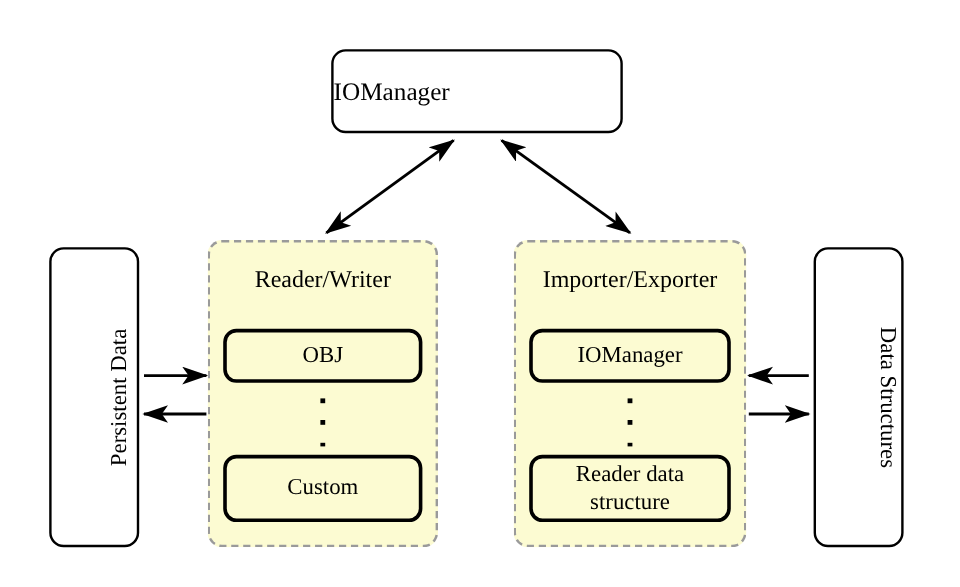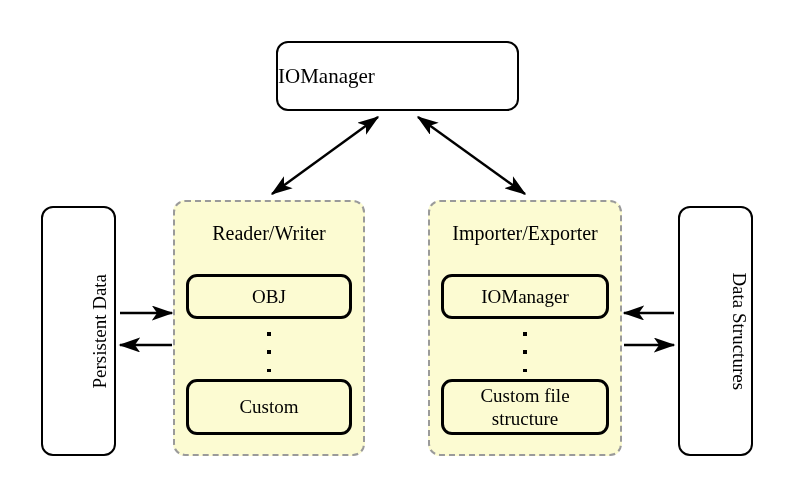--- a/index.html
+++ b/index.html
@@ -194,21 +194,21 @@
     </div>
 
     <div class="vdots">
       <i></i>
         <i></i>
         <i></i>
     </div>
 
     <div class="inner-box inner-bottom">
       <span>
-        <span>Custom file</span><br>
+        <span>Reader data</span><br>
         <span>structure</span>
       </span>
     </div>
   </div>
 
   <svg id="arrows" viewBox="0 0 800 489">
     <defs>
       <marker id="ah" markerWidth="10" markerHeight="10" refX="8.4" refY="3.1" orient="auto" markerUnits="strokeWidth">
         <path d="M0,0 L9,3.1 L0,6.2 L2.2,3.1 Z" fill="#000000"></path>
       </marker>

